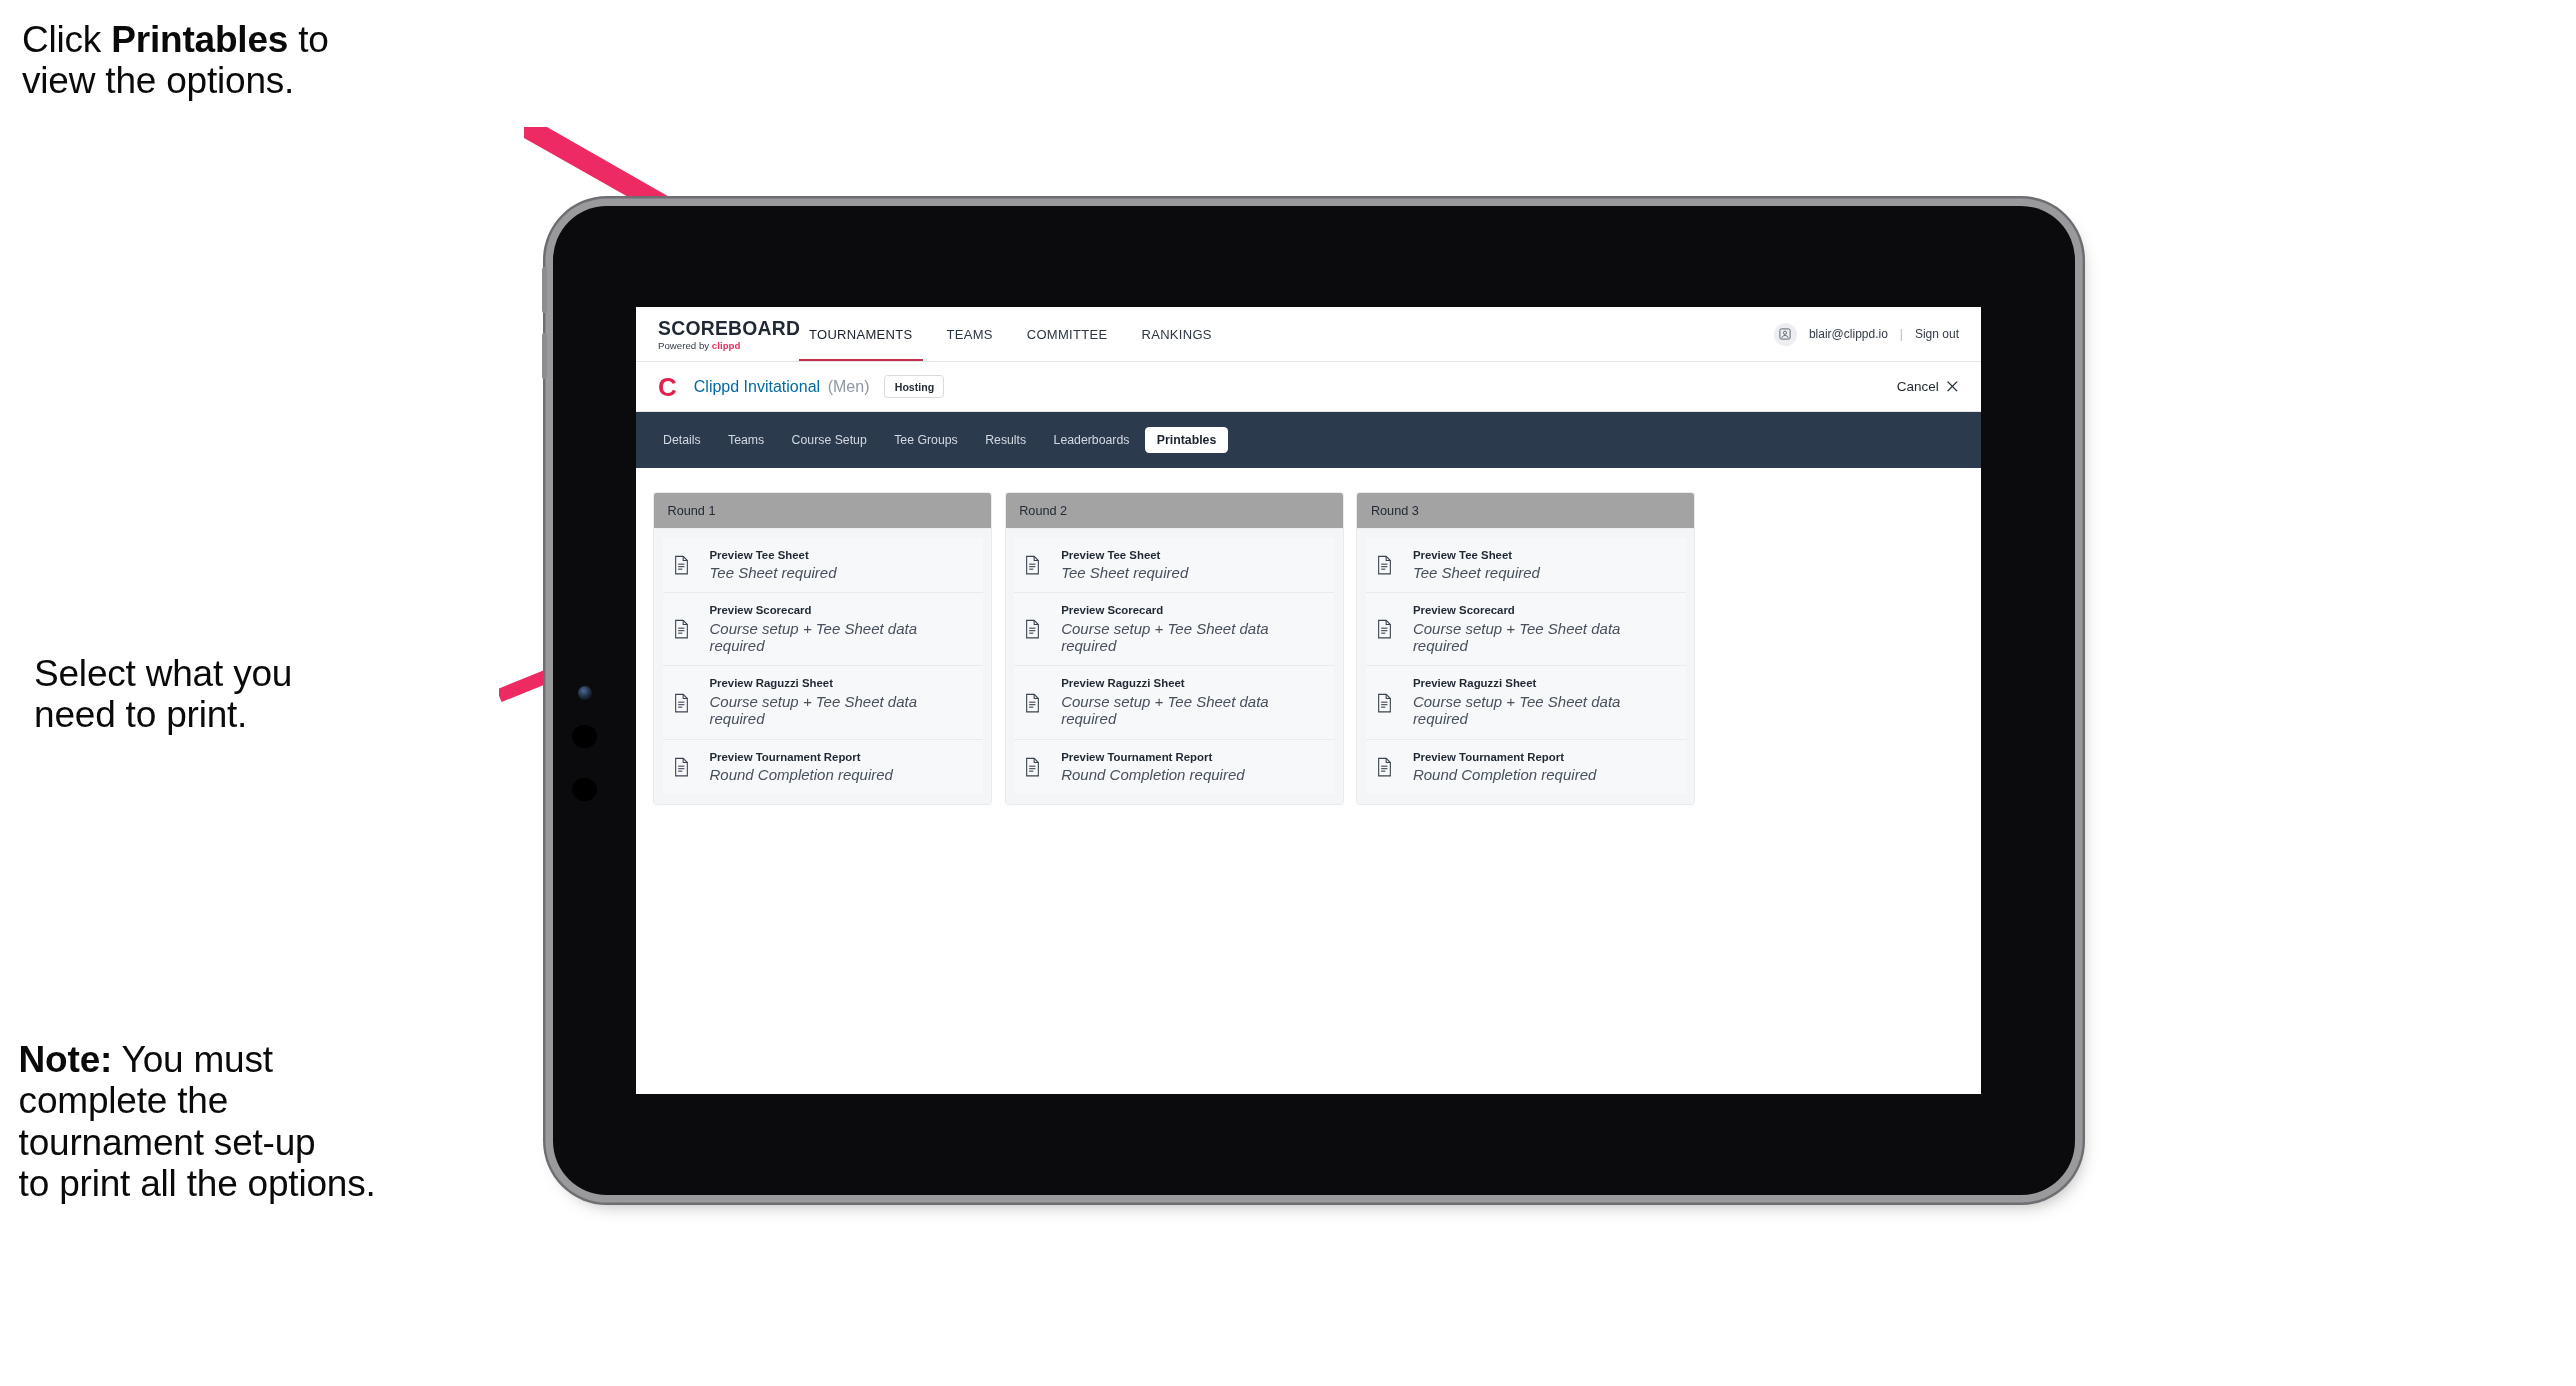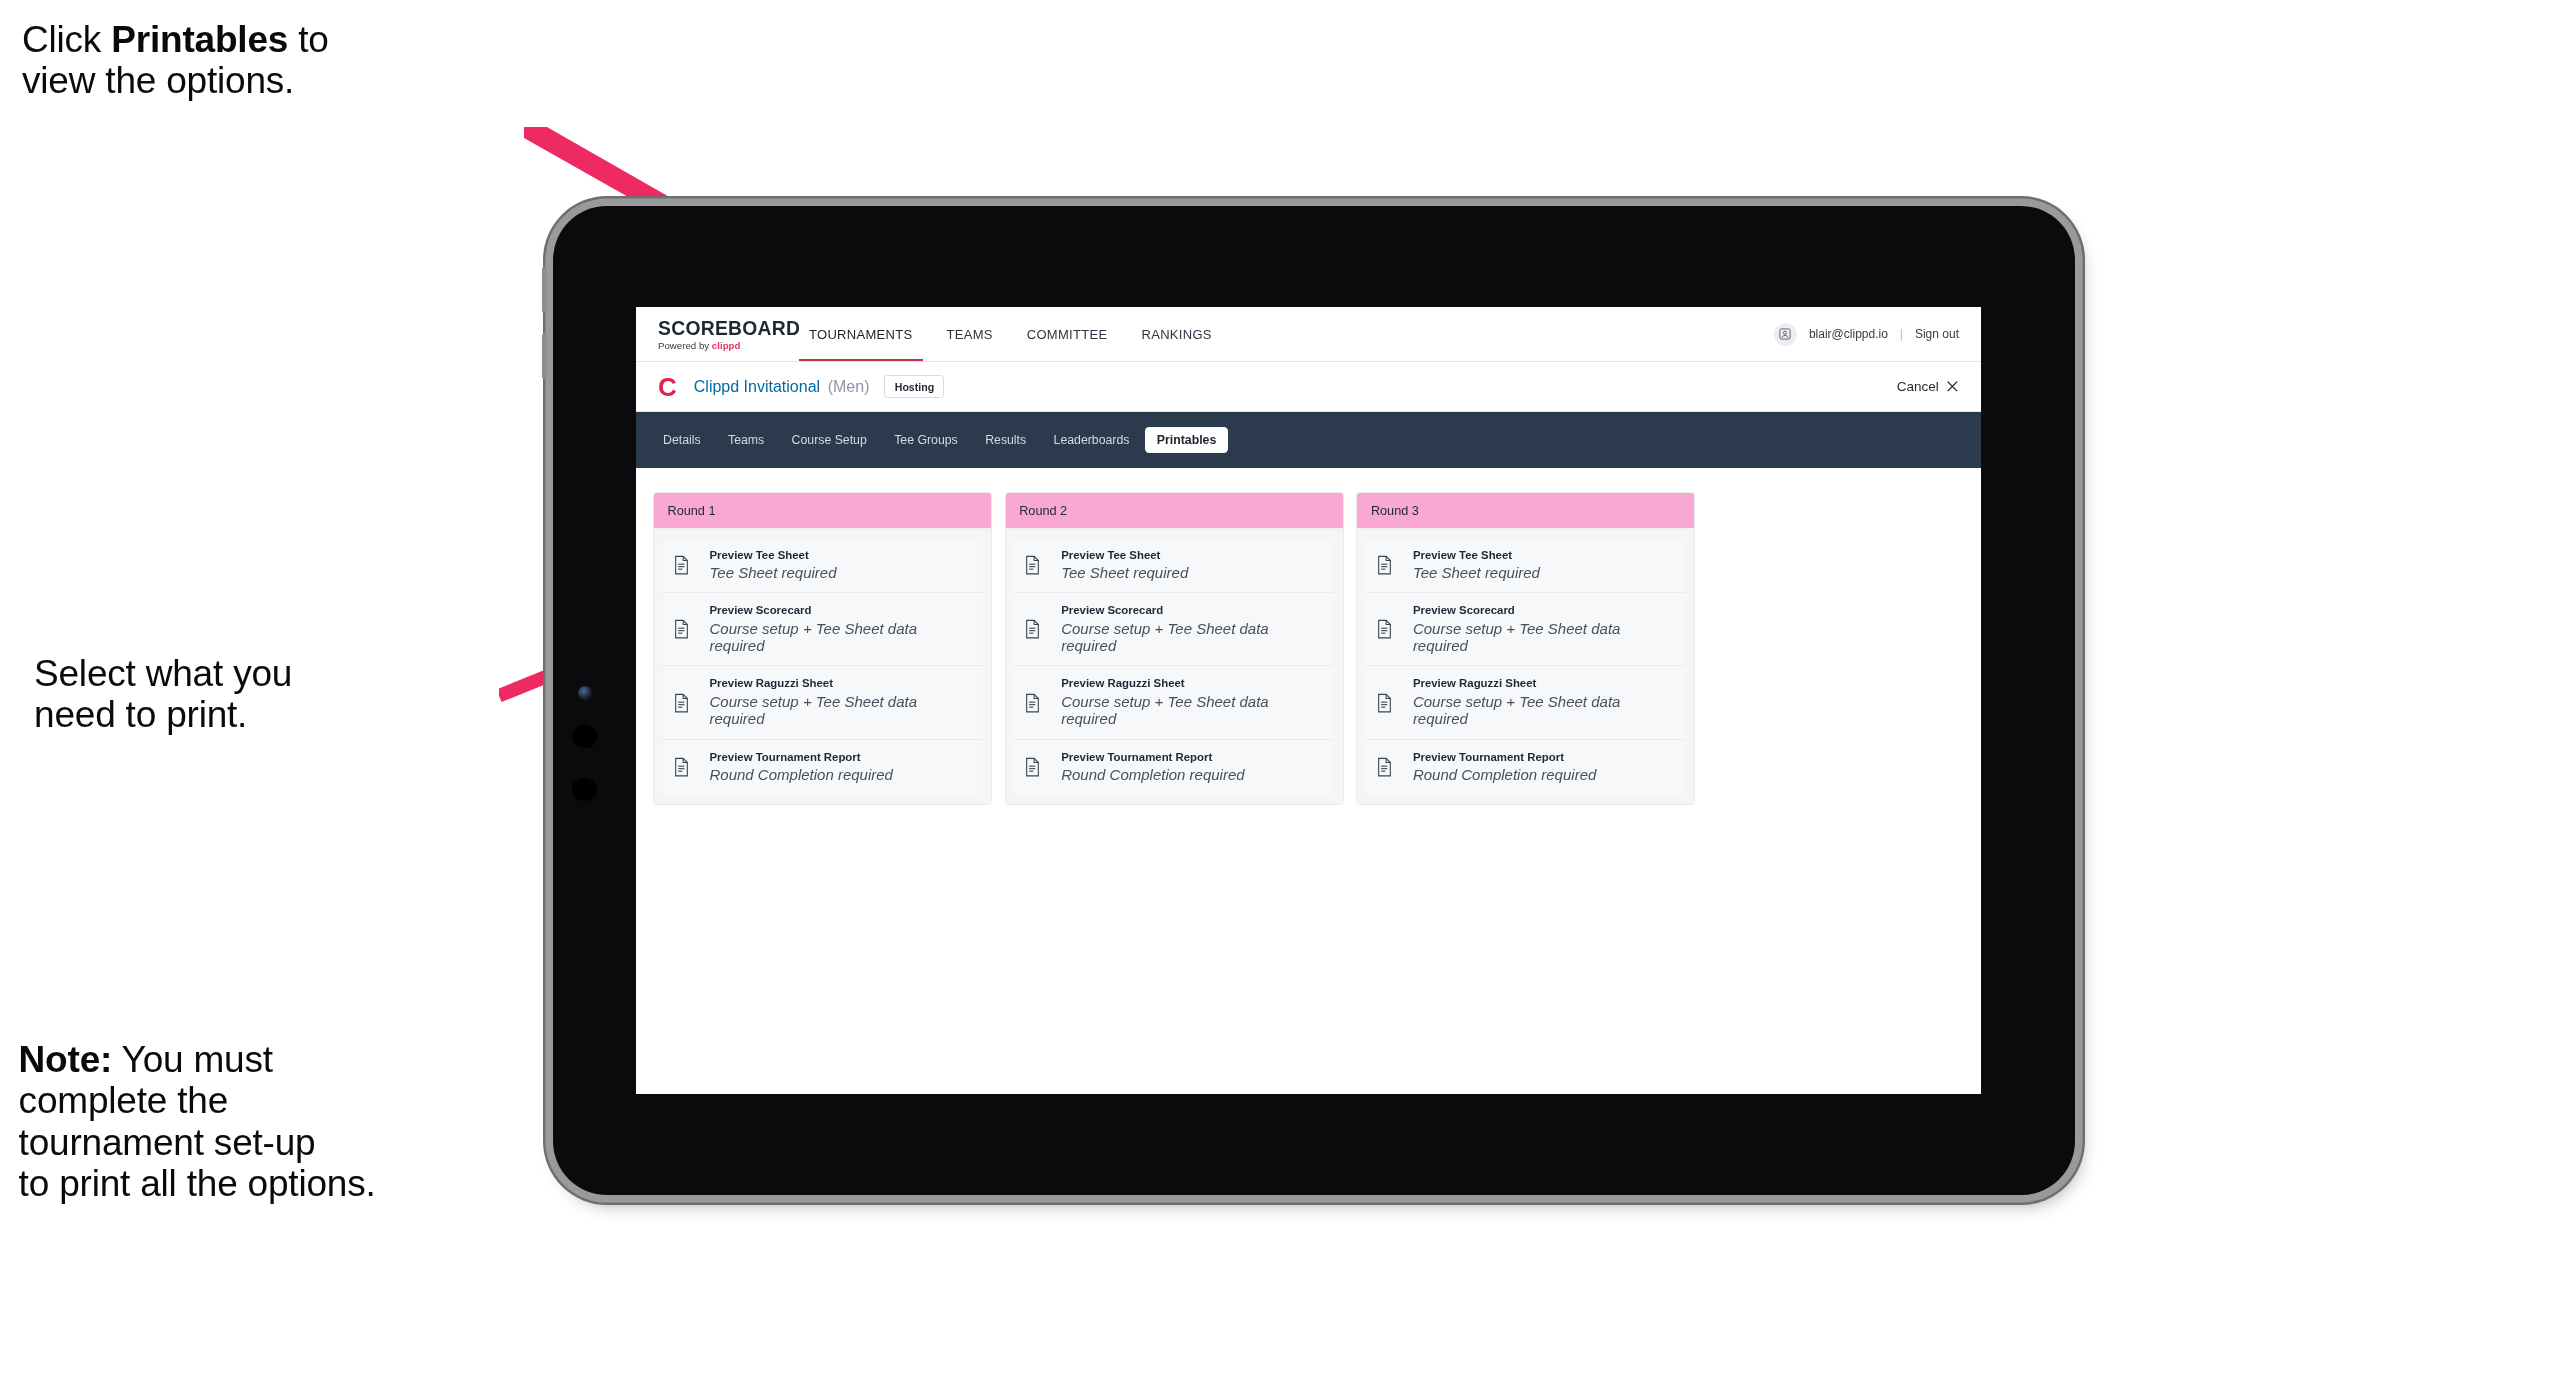--- a/index.html
+++ b/index.html
@@ -233,21 +233,21 @@
     width: 337px;
     background: #ffffff;
     border: 0.8px solid #e9eaec;
     border-radius: 3.4px;
     overflow: hidden;
   }
   .round-head {
     padding: 11px 13.5px 10px 13.5px;
     font-size: 12.7px;
     color: #222a35;
-    background: #f9a8d4;
+    background: #a3a3a3;
     border-bottom: 0.8px solid #eceef0;
   }
   .round-body {
     background: #f4f5f7;
     padding: 8.5px 8.5px 10px 8.5px;
   }
   .print-item {
     display: flex;
     align-items: center;
     gap: 20px;

